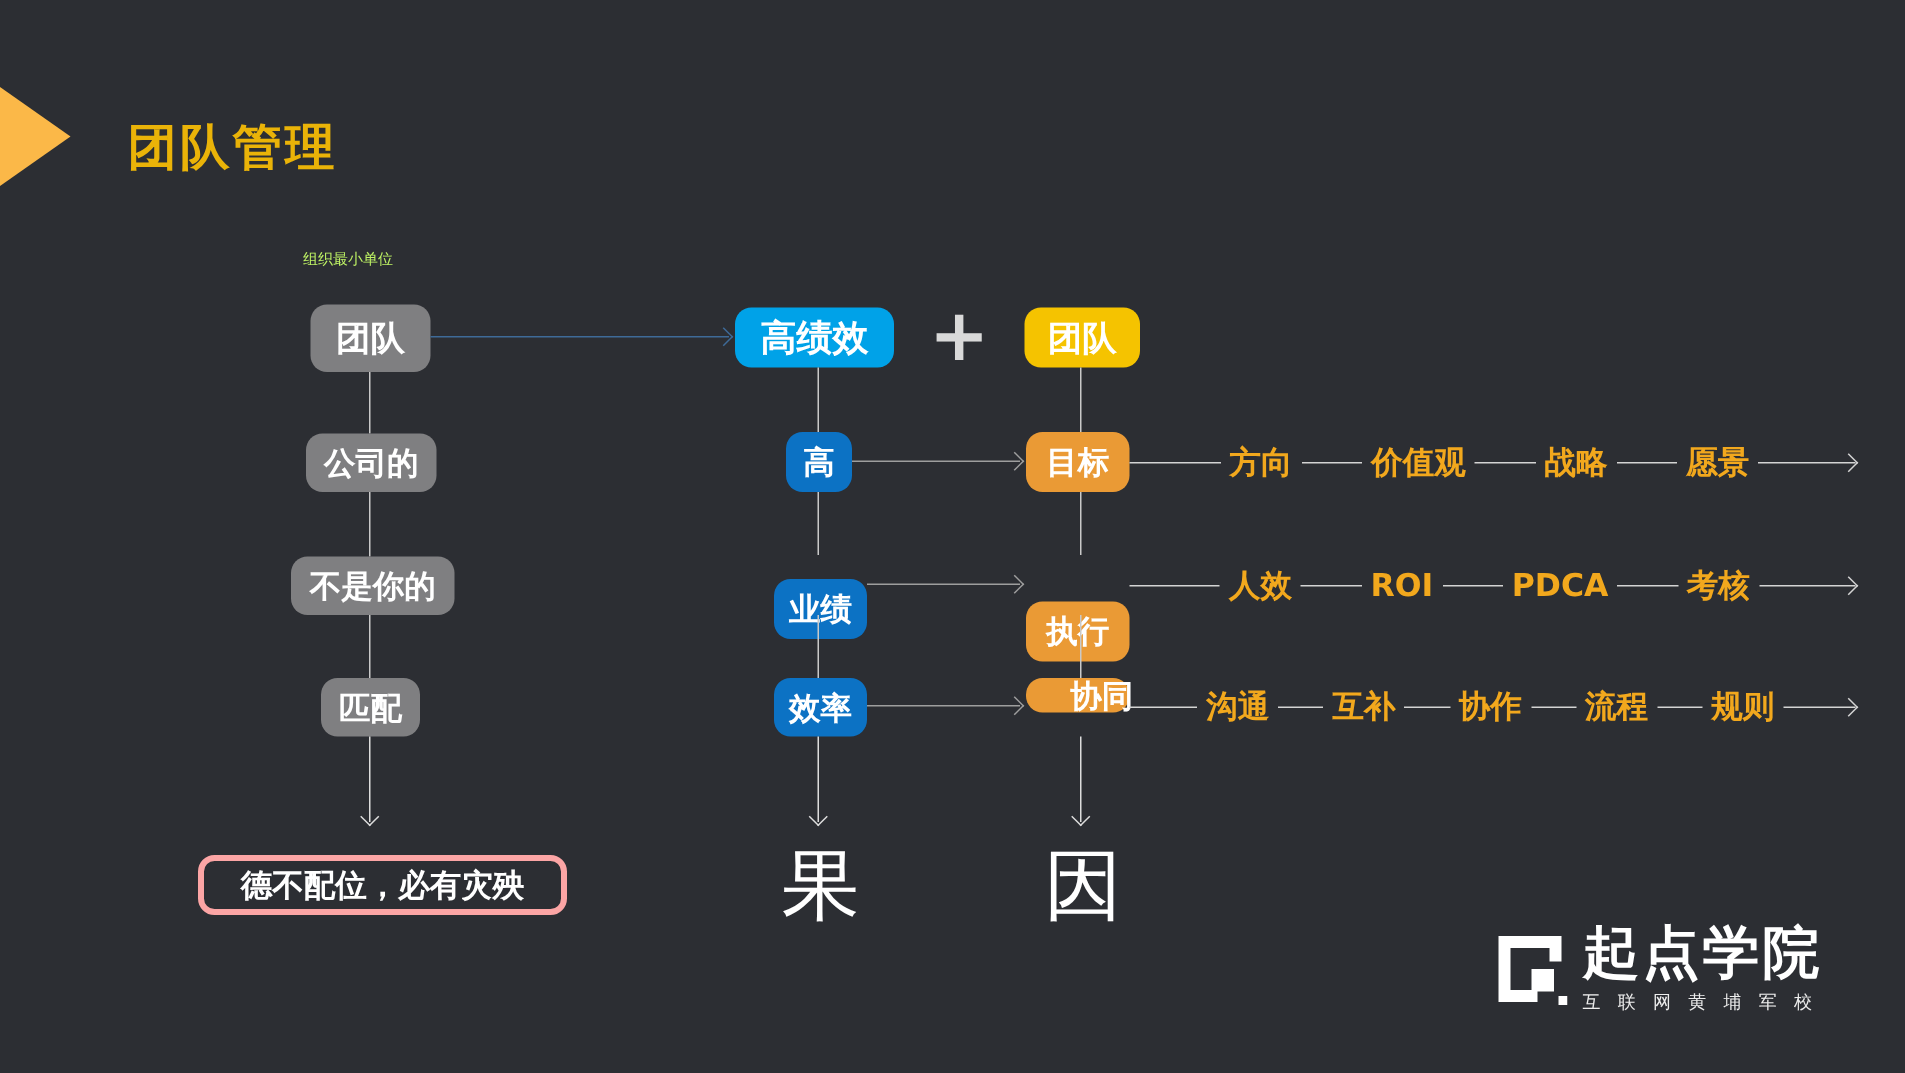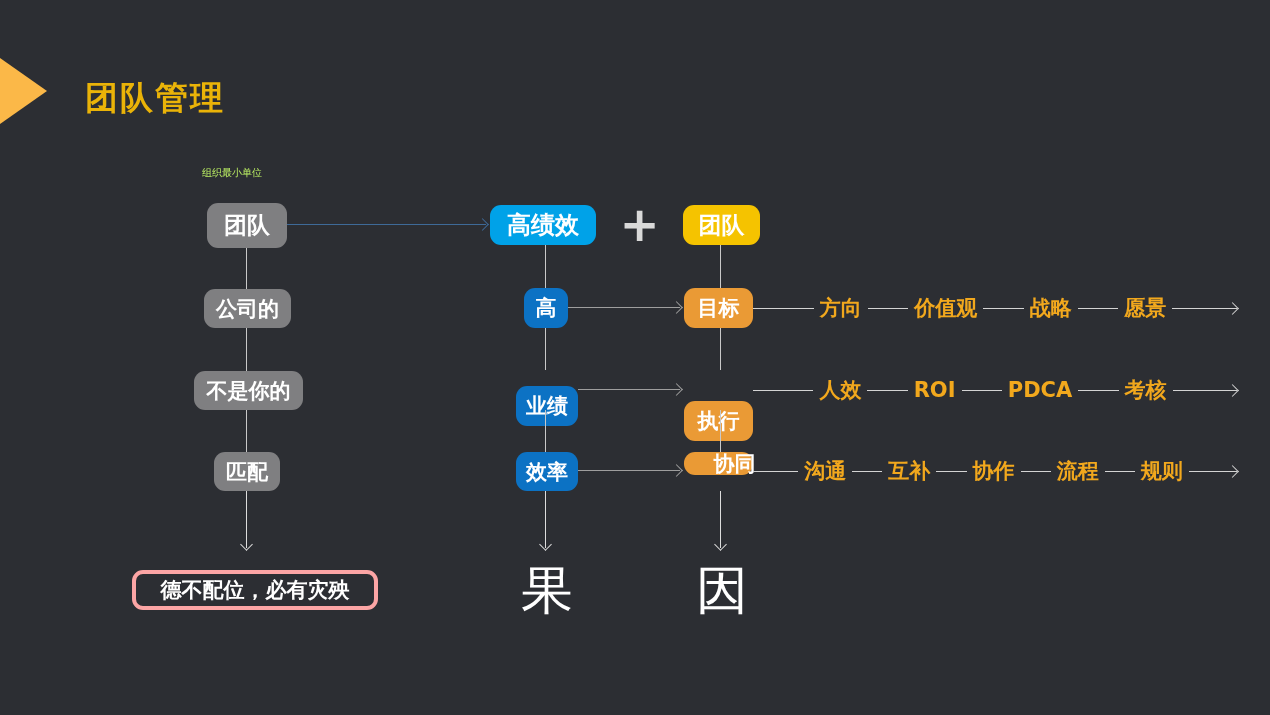--- a/index.html
+++ b/index.html
@@ -171,14 +171,25 @@
     <span class="cword">互补</span>
     <div class="csep"></div>
     <span class="cword">协作</span>
     <div class="csep"></div>
     <span class="cword">流程</span>
     <div class="csep"></div>
     <span class="cword">规则</span>
     <div class="csep end"></div>
   </div>
 
+  <div class="logo">
+    <svg class="logo-mark" width="48" height="48" viewBox="0 0 48 48">
+      <path d="M40 19 V6 H6 V42 H28" fill="none" stroke="#FFFFFF" stroke-width="8"></path>
+      <rect x="24" y="24" width="15" height="15" fill="#FFFFFF"></rect>
+      <rect x="42" y="42" width="6" height="6" fill="#FFFFFF"></rect>
+    </svg>
+    <div class="logo-text">
+      <span class="logo-name">起点学院</span>
+      <span class="logo-tagline">互联网黄埔军校</span>
+    </div>
+  </div>
 
 </div>
 
 </body></html>

